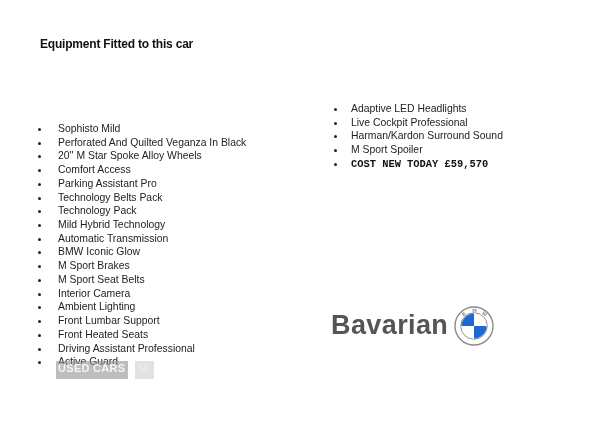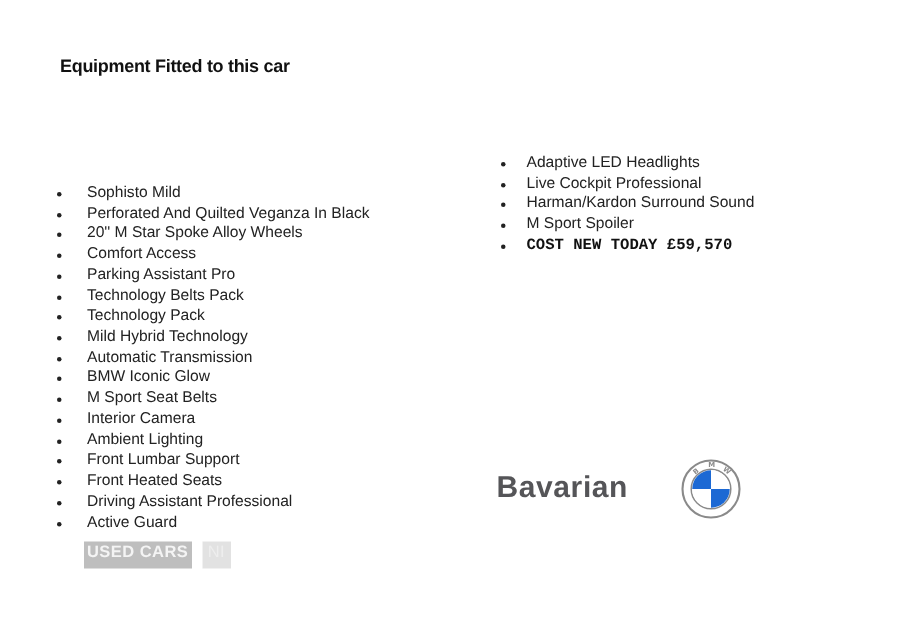--- a/index.html
+++ b/index.html
@@ -86,21 +86,21 @@
     }
 
     .brand {
       position: absolute;
       left: 331px;
       top: 307px;
       display: flex;
       align-items: center;
     }
     .brand-name {
-      font-size: 20px;
+      font-size: 27px;
       font-weight: bold;
       color: #555558;
       letter-spacing: 0.4px;
       line-height: 36px;
     }
     .roundel {
       position: absolute;
       left: 123px;
       top: -1px;
       width: 40px;
@@ -116,20 +116,21 @@
   <li><span class="bullet"></span><span class="label">Sophisto Mild</span></li>
   <li><span class="bullet"></span><span class="label">Perforated And Quilted Veganza In Black</span></li>
   <li><span class="bullet"></span><span class="label">20'' M Star Spoke Alloy Wheels</span></li>
   <li><span class="bullet"></span><span class="label">Comfort Access</span></li>
   <li><span class="bullet"></span><span class="label">Parking Assistant Pro</span></li>
   <li><span class="bullet"></span><span class="label">Technology Belts Pack</span></li>
   <li><span class="bullet"></span><span class="label">Technology Pack</span></li>
   <li><span class="bullet"></span><span class="label">Mild Hybrid Technology</span></li>
   <li><span class="bullet"></span><span class="label">Automatic Transmission</span></li>
   <li><span class="bullet"></span><span class="label">BMW Iconic Glow</span></li>
+  <li><span class="bullet"></span><span class="label">M Sport Brakes</span></li>
   <li><span class="bullet"></span><span class="label">M Sport Seat Belts</span></li>
   <li><span class="bullet"></span><span class="label">Interior Camera</span></li>
   <li><span class="bullet"></span><span class="label">Ambient Lighting</span></li>
   <li><span class="bullet"></span><span class="label">Front Lumbar Support</span></li>
   <li><span class="bullet"></span><span class="label">Front Heated Seats</span></li>
   <li><span class="bullet"></span><span class="label">Driving Assistant Professional</span></li>
   <li><span class="bullet"></span><span class="label">Active Guard</span></li>
 </ul>
 
 <ul class="equip" id="list-right">

